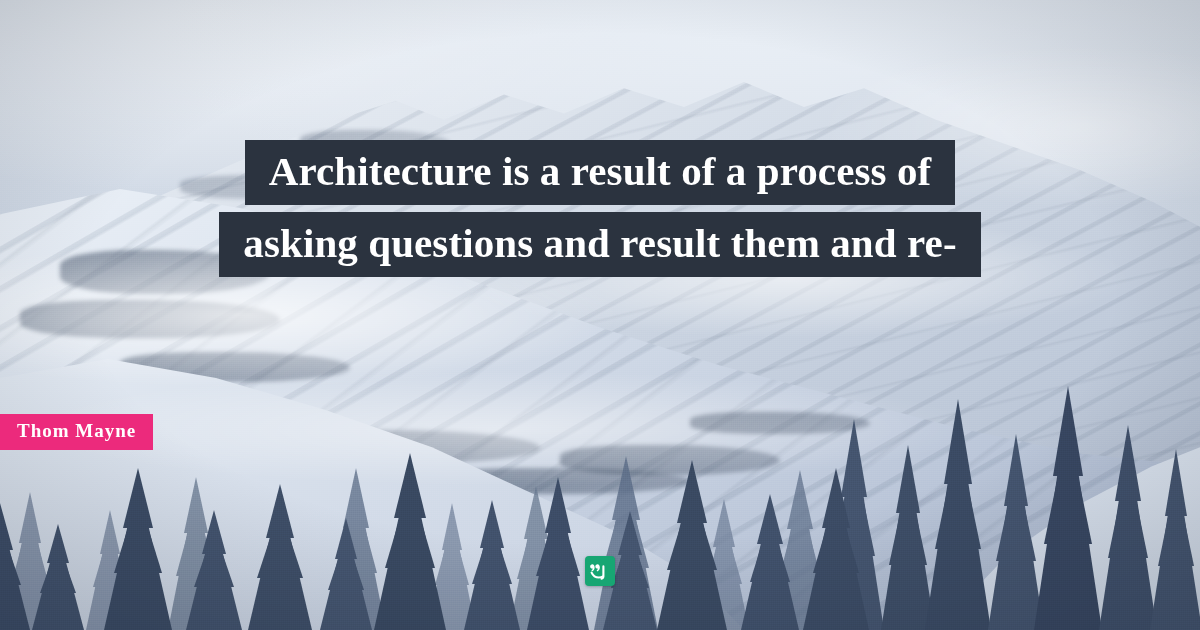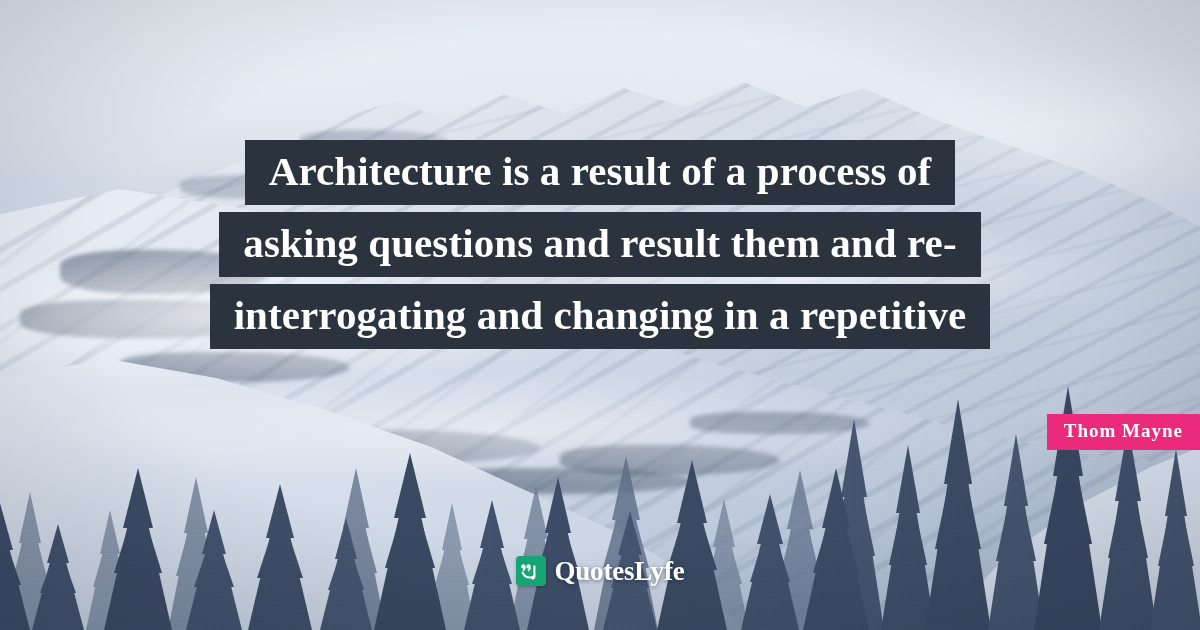--- a/index.html
+++ b/index.html
@@ -178,21 +178,21 @@
     letter-spacing: .1px;
     white-space: nowrap;
     font-family: "Liberation Serif", "DejaVu Serif", serif;
   }
 
   .author-wrap {
     position: absolute;
     top: 414px;
     left: 0;
     width: 1200px;
-    text-align: right;
+    text-align: left;
     line-height: 0;
   }
   .author-badge {
     display: inline-block;
     background: #ec2a7c;
     color: #ffffff;
     font-size: 19px;
     font-weight: 700;
     line-height: 1.3;
     padding: 5px 17px 6px 17px;
@@ -416,35 +416,31 @@
 
   <div class="content">
 
     <div class="quote-block">
       <div class="qline">
         <span class="qtext">Architecture is a result of a process of</span>
       </div>
       <div class="qline">
         <span class="qtext">asking questions and result them and re-</span>
       </div>
-      <div class="qline">
-        <span class="qtext">interrogating and changing in a repetitive</span>
-      </div>
     </div>
 
     <div class="author-wrap">
       <span class="author-badge">Thom Mayne</span>
     </div>
 
     <div class="logo-wrap">
       <span class="logo-mark">
         <svg width="30" height="30" viewBox="0 0 30 30" aria-hidden="true">
           <path d="M7.4 8.2c-1.25 0-2.25 1.0-2.25 2.25S6.15 12.7 7.4 12.7c.2 0 .4-.03.58-.08-.18.78-.74 1.38-1.5 1.66l.52 1.2c1.62-.6 2.66-2.06 2.66-3.86 0-2.0-.92-3.42-2.26-3.42z" fill="#ffffff"></path>
           <path d="M12.6 8.2c-1.25 0-2.25 1.0-2.25 2.25s1.0 2.25 2.25 2.25c.2 0 .4-.03.58-.08-.18.78-.74 1.38-1.5 1.66l.52 1.2c1.62-.6 2.66-2.06 2.66-3.86 0-2.0-.92-3.42-2.26-3.42z" fill="#ffffff"></path>
           <path d="M6.6 16.6c1.3 3.0 4.0 4.9 7.3 4.9 1.6 0 3.0-.45 4.2-1.25" fill="none" stroke="#ffffff" stroke-width="2.1" stroke-linecap="round"></path>
           <path d="M18.4 10.4v9.6c0 1.5-.6 2.4-1.9 2.6" fill="none" stroke="#ffffff" stroke-width="2.1" stroke-linecap="round"></path>
         </svg>
       </span>
-      <span class="logo-text">QuotesLyfe</span>
     </div>
 
   </div>
 </div>
 
 </body></html>

